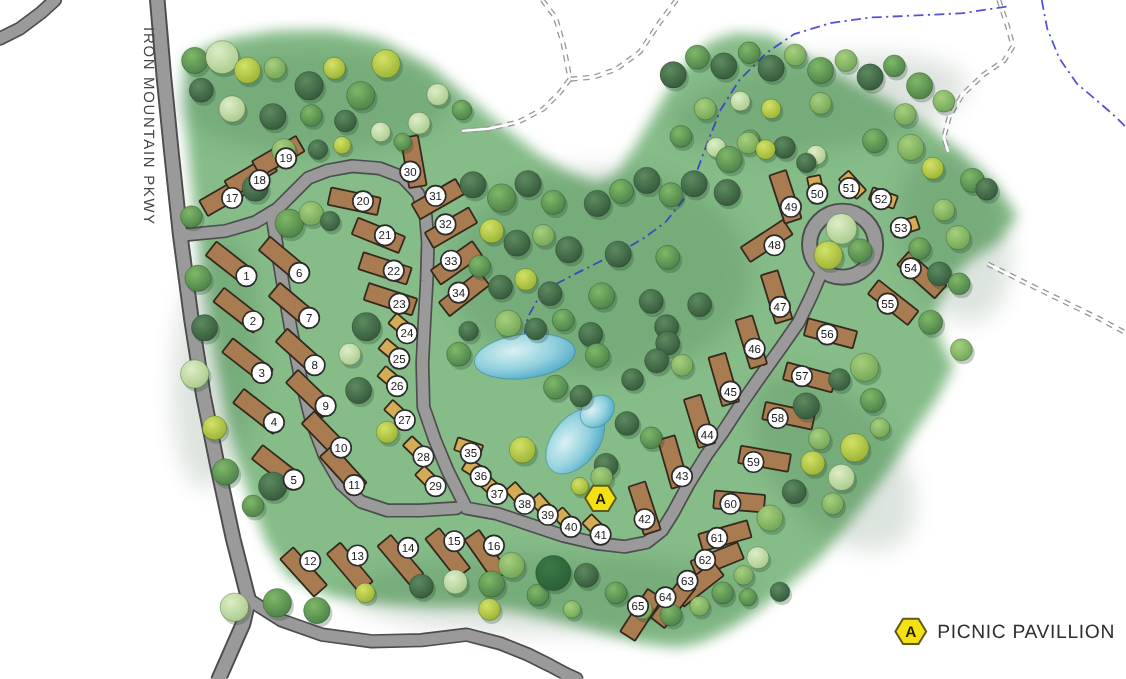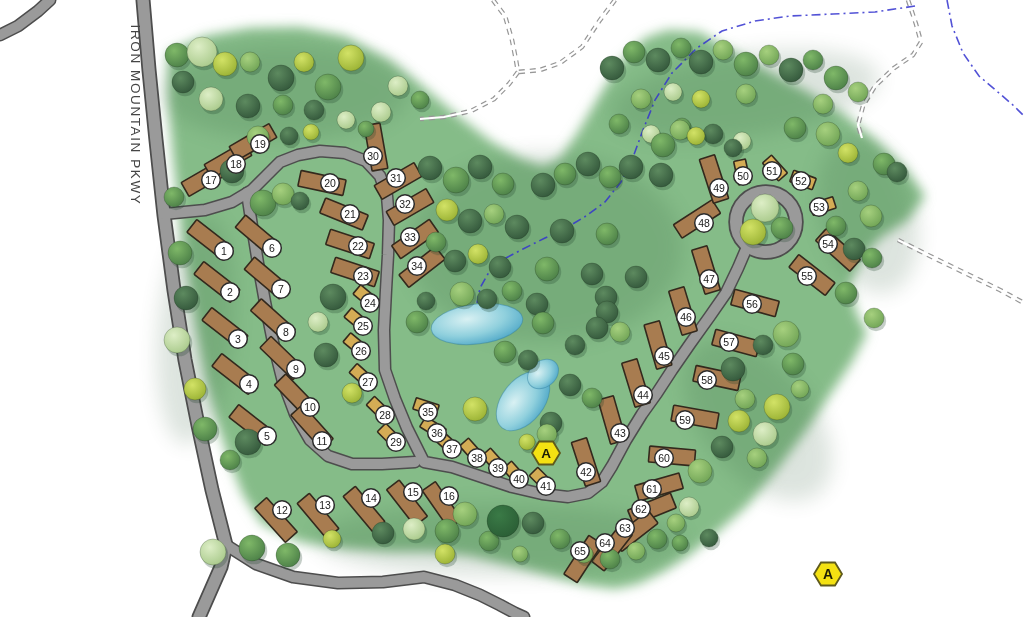--- a/index.html
+++ b/index.html
@@ -594,14 +594,15 @@
       <polygon points="560,453 553,464.48 539,464.48 532,453 539,441.52 553,441.52" fill="#f4e112" stroke="#5f5a1c" stroke-width="1.8"></polygon>
       <text x="546" y="453" text-anchor="middle" dy=".36em" font-size="13.5" font-weight="bold" fill="#1d1d05" font-family="Liberation Sans, sans-serif">A</text>
       <text x="131" y="115" transform="rotate(90 131 115)" text-anchor="middle" font-size="13.5" letter-spacing="1.6" fill="#454545" font-family="Liberation Sans, sans-serif">IRON MOUNTAIN PKWY</text>
     </svg>
 
   <div class="legend">
     <svg width="32" height="28" viewBox="-16 -14 32 28">
       <polygon points="14,0 7,11.5 -7,11.5 -14,0 -7,-11.5 7,-11.5" fill="#f4e112" stroke="#5f5a1c" stroke-width="1.8"></polygon>
       <text x="0" y="0" text-anchor="middle" dy=".36em" font-size="14" font-weight="bold" fill="#1d1d05" font-family="Liberation Sans, sans-serif">A</text>
     </svg>
+    <span class="legend-label">PICNIC PAVILLION</span>
   </div>
 </div>
 
 </body></html>

